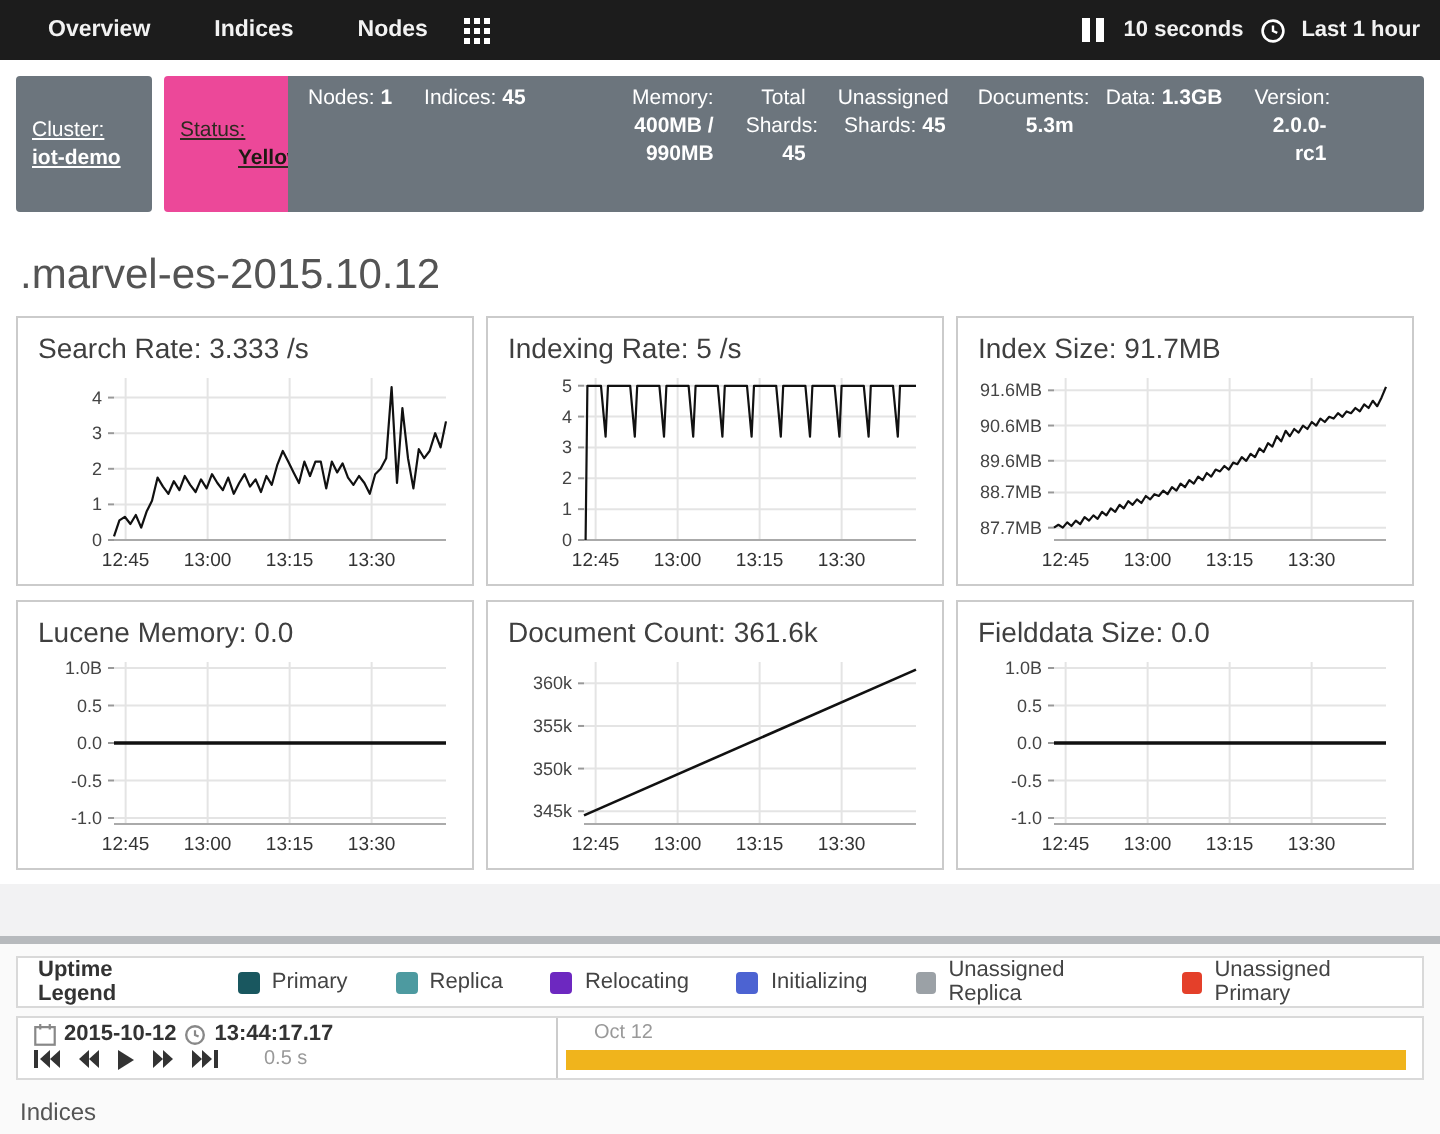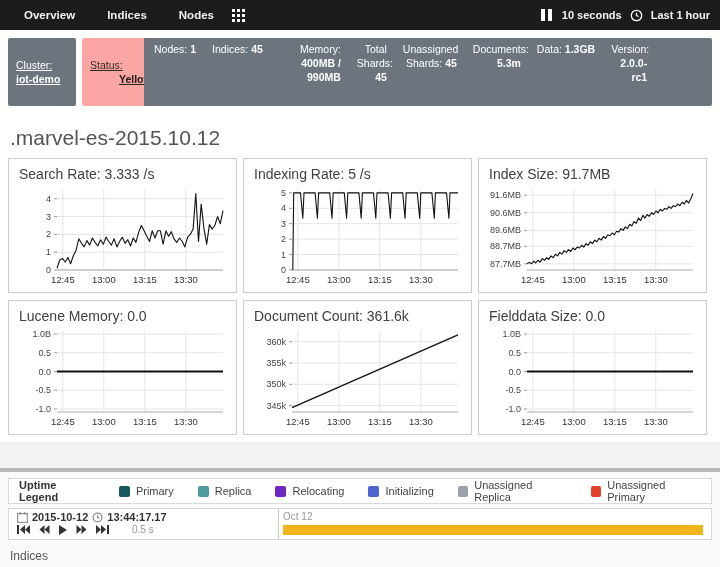--- a/index.html
+++ b/index.html
@@ -41,21 +41,21 @@
   .legend-item { display:flex; align-items:center; gap:6px; font-size:11px; color:#444; }
   .legend-item i { display:block; width:11px; height:11px; border-radius:2px; }
   .playback-panel { background:#fff; border:1px solid #d9d9d9; margin:4px 8px 0 8px; height:32px; display:flex; }
   .pb-left { width:270px; border-right:1px solid #ccc; padding:2px 8px; }
   .pb-datetime { display:flex; align-items:center; gap:4px; font-size:11px; font-weight:700; color:#333; }
   .pb-datetime .ico { display:flex; align-items:center; color:#777; }
   .pb-controls { display:flex; align-items:center; gap:9px; margin-top:1px; }
   .pb-btn { display:flex; align-items:center; cursor:pointer; }
   .pb-speed { font-size:10px; color:#999; margin-left:14px; }
   .pb-timeline { flex:1; position:relative; }
-  .timeline-label { position:absolute; top:2px; left:4px; font-size:10px; color:#999; }
+  .timeline-label { position:absolute; top:2px; left:18px; font-size:10px; color:#999; }
   .timeline-bar { position:absolute; left:4px; right:8px; bottom:4px; height:10px; background:#f0b41c; cursor:pointer; }
   .indices-title { font-size:12px; color:#555; margin:9px 10px 6px 10px; }
   .indices-hr { border:none; border-top:2px solid #3f3f3f; margin:0 8px; }
   .badges-row { position:relative; height:30px; margin:8px 8px 0 8px; }
   .count-badge-left { position:absolute; left:2px; top:2px; background:#b3b3b3; color:#fff;
     font-size:10px; font-weight:700; padding:3px 6px; border-radius:2px; }
   .index-badge-group { position:absolute; left:155px; top:0; display:flex; cursor:pointer; }
   .index-badge-name { background:#545f6a; color:#fff; font-size:10px; font-weight:700;
     padding:4px 8px; border-radius:2px 0 0 2px; display:flex; align-items:center; gap:5px; }
   .index-badge-count { background:#19575f; color:#fff; font-size:10px; font-weight:700;
@@ -99,28 +99,28 @@
     </span>
     <span class="lbl">Last 1 hour</span>
   </div>
 </div>
 
 <div class="cluster-row">
   <div class="chip cluster">
     <span>Cluster:</span>
     <b>iot-demo</b>
   </div>
-  <div class="chip status" style="background: #fca5a5;">
+  <div class="chip status" style="background: #ec4899;">
     <span>Status:</span><br>
     <b>Yellow</b>
   </div>
   <div class="stats-bar">
       <div class="stat"><span>Nodes: </span><b>1</b></div>
       <div class="stat"><span>Indices: </span><b>45</b></div>
-      <div class="stat" style="max-width: 78px;"><span>Memory: </span><b>400MB / 990MB</b></div>
+      <div class="stat" style="max-width: 78px; margin-left: 16px;"><span>Memory: </span><b>400MB / 990MB</b></div>
       <div class="stat" style="max-width: 46px;"><span>Total Shards: </span><b>45</b></div>
       <div class="stat" style="max-width: 70px;"><span>Unassigned Shards: </span><b>45</b></div>
       <div class="stat" style="max-width: 64px;"><span>Documents: </span><b>5.3m</b></div>
       <div class="stat"><span>Data: </span><b>1.3GB</b></div>
       <div class="stat" style="max-width: 52px;"><span>Version: </span><b>2.0.0-rc1</b></div>
     </div>
 </div>
 
 <div class="page-title">.marvel-es-2015.10.12</div>
 

